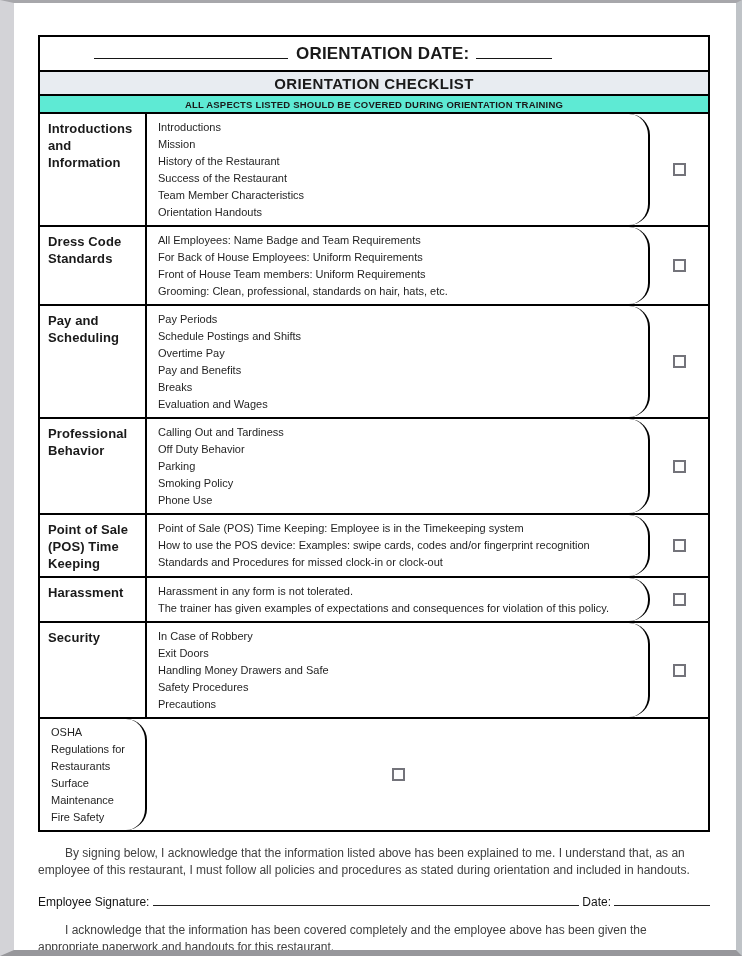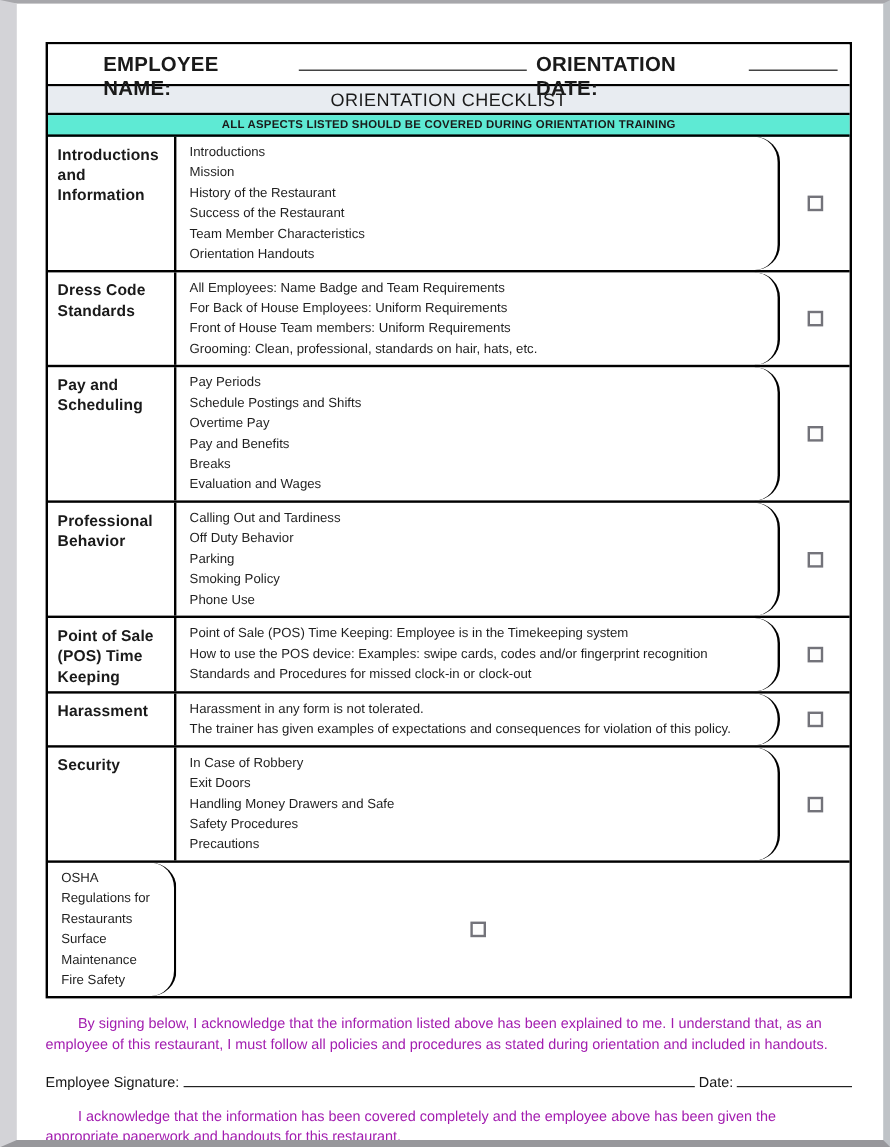--- a/index.html
+++ b/index.html
@@ -44,21 +44,21 @@
     display:inline-block;
     border-bottom:1.6px solid #161616;
     height:13px;
   }
   .line-name{width:194px;margin:0 8px;}
   .line-date{width:76px;margin-left:7px;}
   .hdr-row2{
     box-sizing:border-box;
     height:24px;
     display:flex;align-items:center;justify-content:center;
-    font-size:15px;font-weight:400;letter-spacing:0.4px;
+    font-size:15px;font-weight:700;letter-spacing:0.4px;
     background:#e8ecf1;
     border-bottom:2px solid #000;
   }
   .hdr-row3{
     box-sizing:border-box;
     height:18px;
     display:flex;align-items:center;justify-content:center;
     font-size:9.5px;font-weight:700;letter-spacing:0.2px;
     background:#5eead4;
     border-bottom:2px solid #000;
@@ -90,21 +90,21 @@
     width:9px;height:9px;
     border:2px solid #73737a;
     background:#fdfdfd;
   }
   
   .ack-para{
     width:672px;
     margin:13px 0 0 0;
     font-size:12px;line-height:16.5px;
     text-indent:27px;
-    color:#a21caf;
+    color:#404040;
   }
   .sig-row{
     width:672px;
     display:flex;align-items:baseline;
     margin-top:15px;
     font-size:12px;
     color:#141414;
   }
   .sig-line{
     flex:1;
@@ -121,21 +121,20 @@
 </style>
 </head>
 <body>
 
 <div class="window-frame">
   <div class="doc">
 
     <div class="form-table">
 
       <div class="hdr-row1">
-        <span>EMPLOYEE NAME:</span>
         <span class="fill-line line-name"></span>
         <span>ORIENTATION DATE:</span>
         <span class="fill-line line-date"></span>
       </div>
 
       <div class="hdr-row2">
         <span>ORIENTATION CHECKLIST</span>
       </div>
 
       <div class="hdr-row3">

